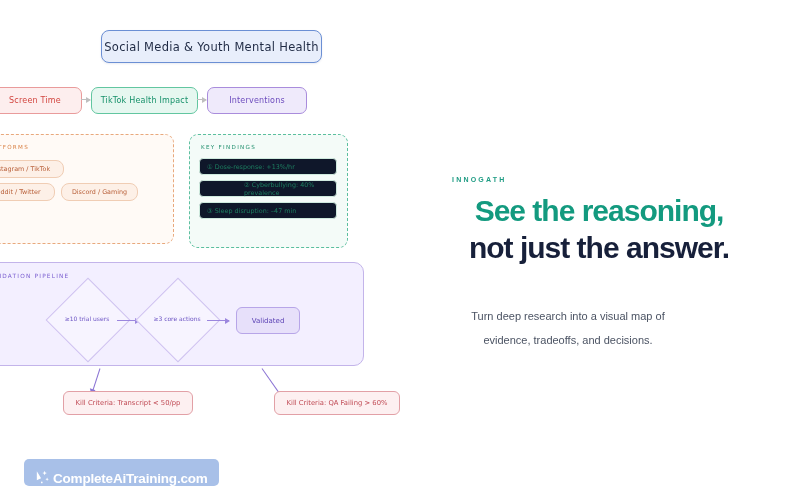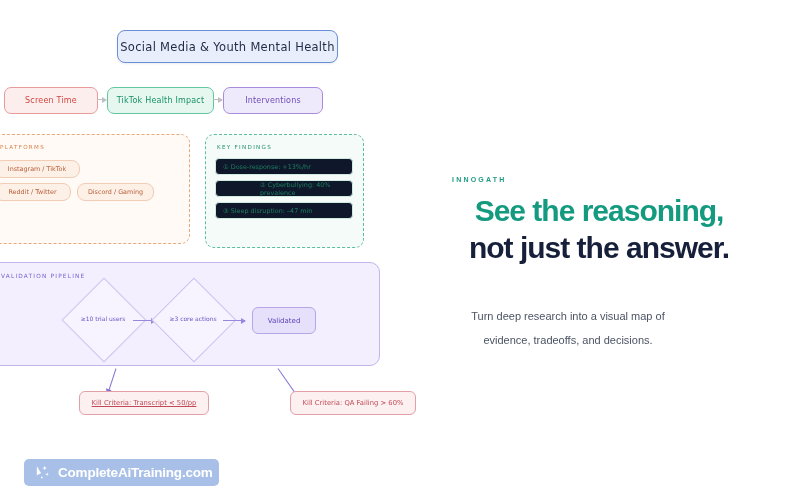--- a/index.html
+++ b/index.html
@@ -3,21 +3,21 @@
 <meta charset="utf-8">
 <style>
   html,body{margin:0;padding:0;}
   body{
     width:800px;height:500px;overflow:hidden;background:#ffffff;
     font-family:"Liberation Sans",sans-serif;position:relative;
   }
   .canvas{position:absolute;inset:0;}
 
   
-  .diagram{position:absolute;left:16px;top:0;width:440px;height:468px;}
+  .diagram{position:absolute;left:0;top:0;width:440px;height:468px;}
 
   .hand{font-family:"DejaVu Sans",sans-serif;}
 
   
   .title-box{
     position:absolute;left:101px;top:30px;width:219px;height:31px;
     border:1.4px solid #6b8fd4;background:#e8eefb;border-radius:8px;
     display:flex;align-items:center;justify-content:center;
     box-shadow:0 1px 2px rgba(70,90,140,.12);
   }
@@ -102,21 +102,21 @@
     border:1.2px solid #b7a5e8;background:#e7e0fa;color:#5c43b5;
     display:flex;align-items:center;justify-content:center;font-size:7px;
   }
 
   
   .kill{
     position:absolute;height:22px;border-radius:6px;
     border:1.2px solid #e2a0a6;background:#fdf0f1;color:#c04a55;
     display:flex;align-items:center;justify-content:center;font-size:6.8px;
   }
-  .k1{left:63px;top:391px;width:128px;text-decoration:underline;}
+  .k1{left:63px;top:391px;width:128px;}
   .k2{left:229px;top:391px;width:124px;margin-left:45px;}
   .kline{position:absolute;height:1px;background:#8b74d4;transform-origin:left center;}
   .kline::after{
     content:"";position:absolute;right:-1px;top:-2.5px;
     border-left:5px solid #8b74d4;border-top:3px solid transparent;border-bottom:3px solid transparent;
   }
   .kl1{left:100px;top:368px;width:26px;transform:rotate(108deg);}
   .kl2{left:262px;top:368px;width:34px;transform:rotate(55deg);}
 
   
@@ -132,22 +132,22 @@
   .hl-1{color:#139a7f;display:block;}
   .hl-2{color:#17203a;display:block;}
   .subcopy{
     position:absolute;left:0;top:304px;width:232px;
     font-size:11px;line-height:24px;color:#4b5363;
   }
 
   
   .watermark{
     position:absolute;left:24px;top:459px;width:195px;height:27px;
-    background:#a8c0e8;border-radius:5px;display:flex;align-items:center;
-    padding-left:10px;box-sizing:border-box;gap:7px;
+    background:#a8c0e8;border-radius:5px;display:flex;align-items:flex-end;
+    padding-left:10px;box-sizing:border-box;gap:2px;
   }
   .wm-text{color:#ffffff;font-size:13.5px;font-weight:bold;letter-spacing:-.2px;}
   .wm-icon{display:block;}
 </style>
 </head>
 <body>
 
 <div class="canvas">
 
   <div class="diagram">

